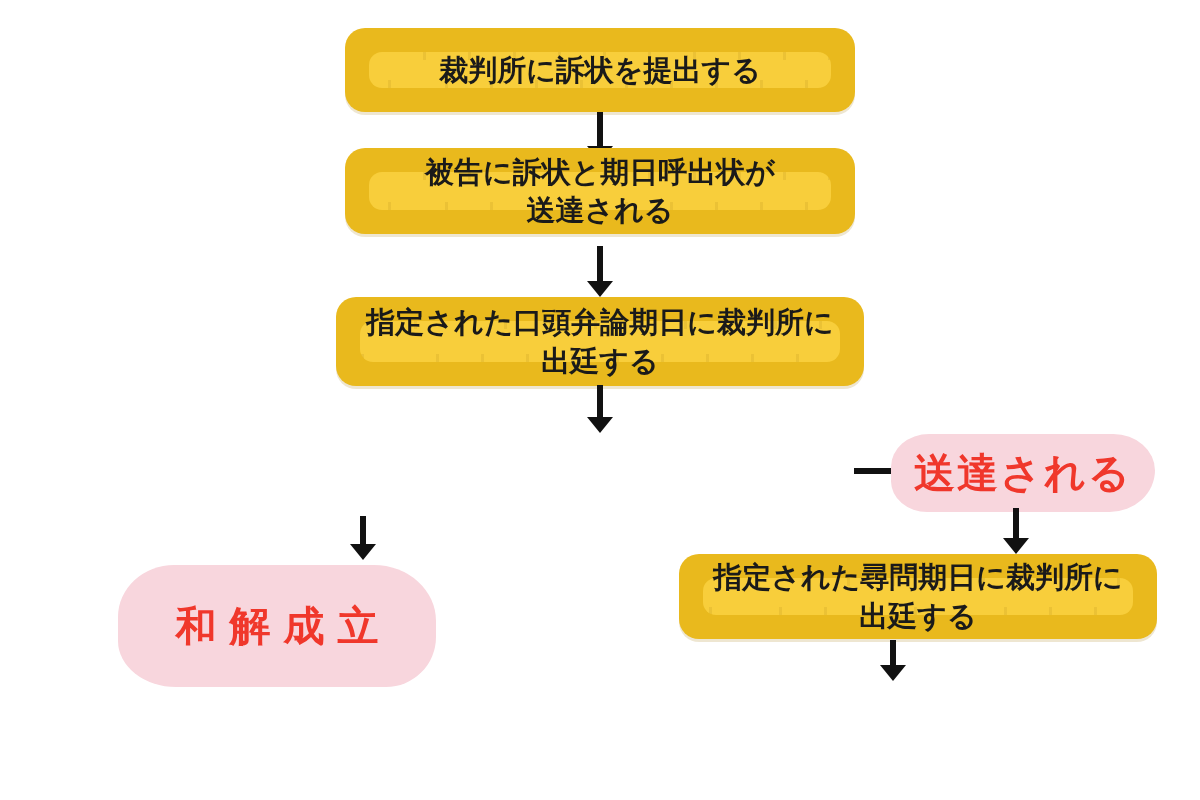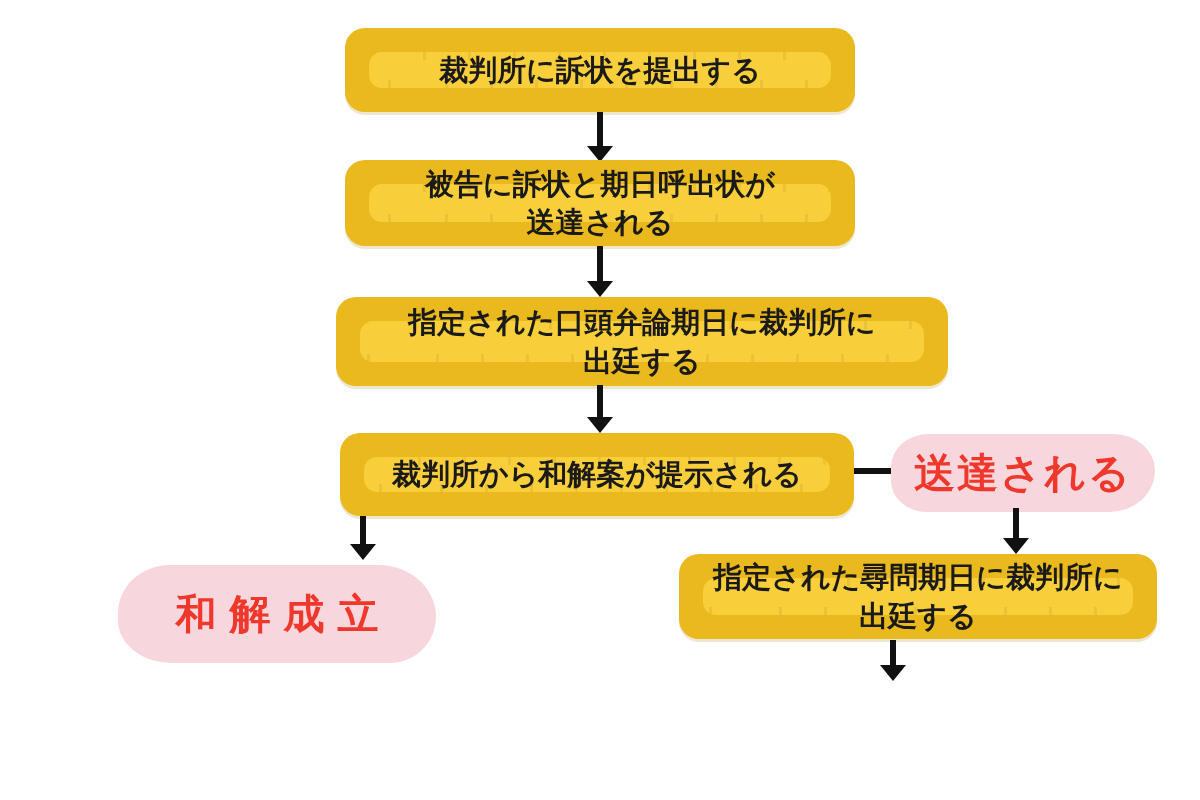--- a/index.html
+++ b/index.html
@@ -57,21 +57,21 @@
     position: absolute;
     background: var(--blob-fill);
     display: flex;
     align-items: center;
     justify-content: center;
     color: var(--blob-text);
     font-weight: bold;
     text-align: center;
   }
   .blob-settlement {
-    left: 118px; top: 565px; width: 318px; height: 98px;
+    left: 118px; top: 565px; width: 318px; height: 122px;
     border-radius: 56px 62px 50px 58px / 52px 56px 50px 46px;
     font-size: 41px;
     letter-spacing: 13px;
     text-indent: 13px; 
   }
   .blob-no-settlement {
     left: 891px; top: 434px; width: 264px; height: 78px;
     border-radius: 42px 46px 50px 40px / 36px 40px 46px 34px;
     font-size: 41px;
     letter-spacing: 2px;
@@ -93,22 +93,22 @@
     border-right: 13px solid transparent;
     border-top: 16px solid var(--arrow);
   }
   .hline {
     position: absolute;
     height: 6px;
     background: var(--arrow);
   }
   
   #step-1 { left: 345px; top: 28px;  width: 510px; height: 84px; }
-  #step-2 { left: 345px; top: 160px; width: 510px; height: 86px; }
-  #step-3 { left: 336px; top: 297px; width: 612px; height: 89px; }
+  #step-2 { left: 345px; top: 148px; width: 510px; height: 86px; }
+  #step-3 { left: 336px; top: 297px; width: 528px; height: 89px; }
   #step-4 { left: 340px; top: 433px; width: 514px; height: 83px; }
   #step-5 { left: 679px; top: 554px; width: 478px; height: 85px; }
   #step-6 { left: 655px; top: 681px; width: 478px; height: 88px; }
 
   #arrow-1 { left: 597px;  top: 112px; height: 34px; }
   #arrow-2 { left: 597px;  top: 246px; height: 35px; }
   #arrow-3 { left: 597px;  top: 385px; height: 32px; }
   #arrow-4 { left: 360px;  top: 516px; height: 28px; }
   #arrow-5 { left: 1013px; top: 508px; height: 30px; }
   #arrow-6 { left: 890px;  top: 640px; height: 25px; }
@@ -133,23 +133,20 @@
 
   <div class="arrow" id="arrow-2"></div>
 
   <div class="step" id="step-3">
     <div class="step-inner">指定された口頭弁論期日に裁判所に
 出廷する</div>
   </div>
 
   <div class="arrow" id="arrow-3"></div>
 
-  <div class="step" id="step-4">
-    <div class="step-inner">裁判所から和解案が提示される</div>
-  </div>
 
   <div class="arrow" id="arrow-4"></div>
 
   <div class="blob blob-settlement">
     <span>和解成立</span>
   </div>
 
   <div class="hline" id="connector-no-settlement"></div>
 
   <div class="blob blob-no-settlement">

